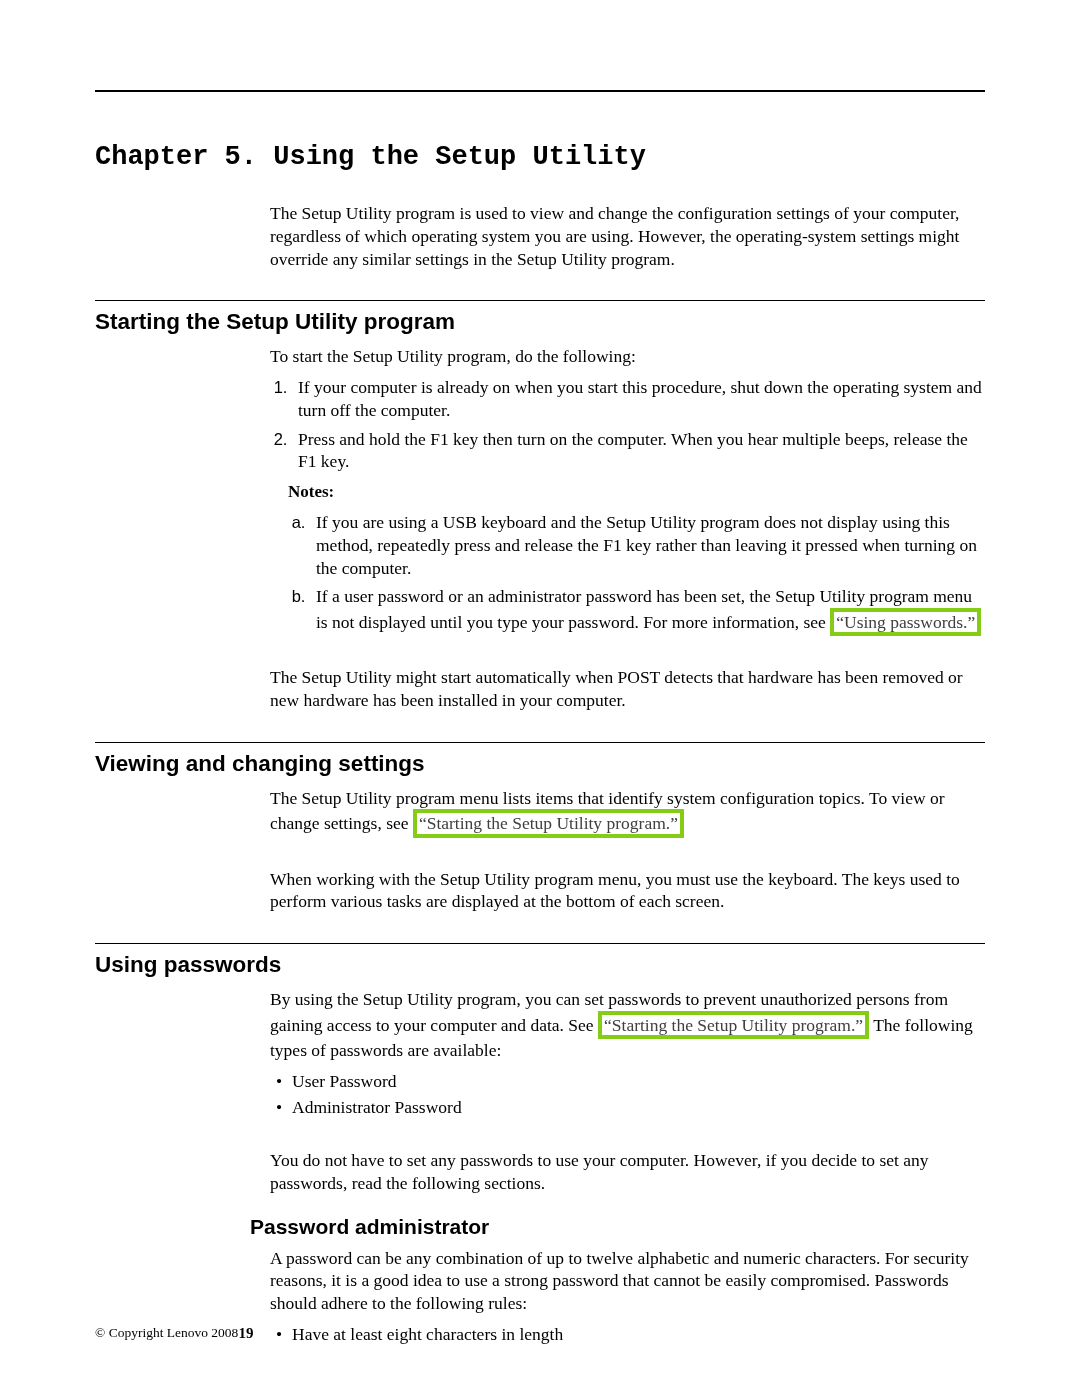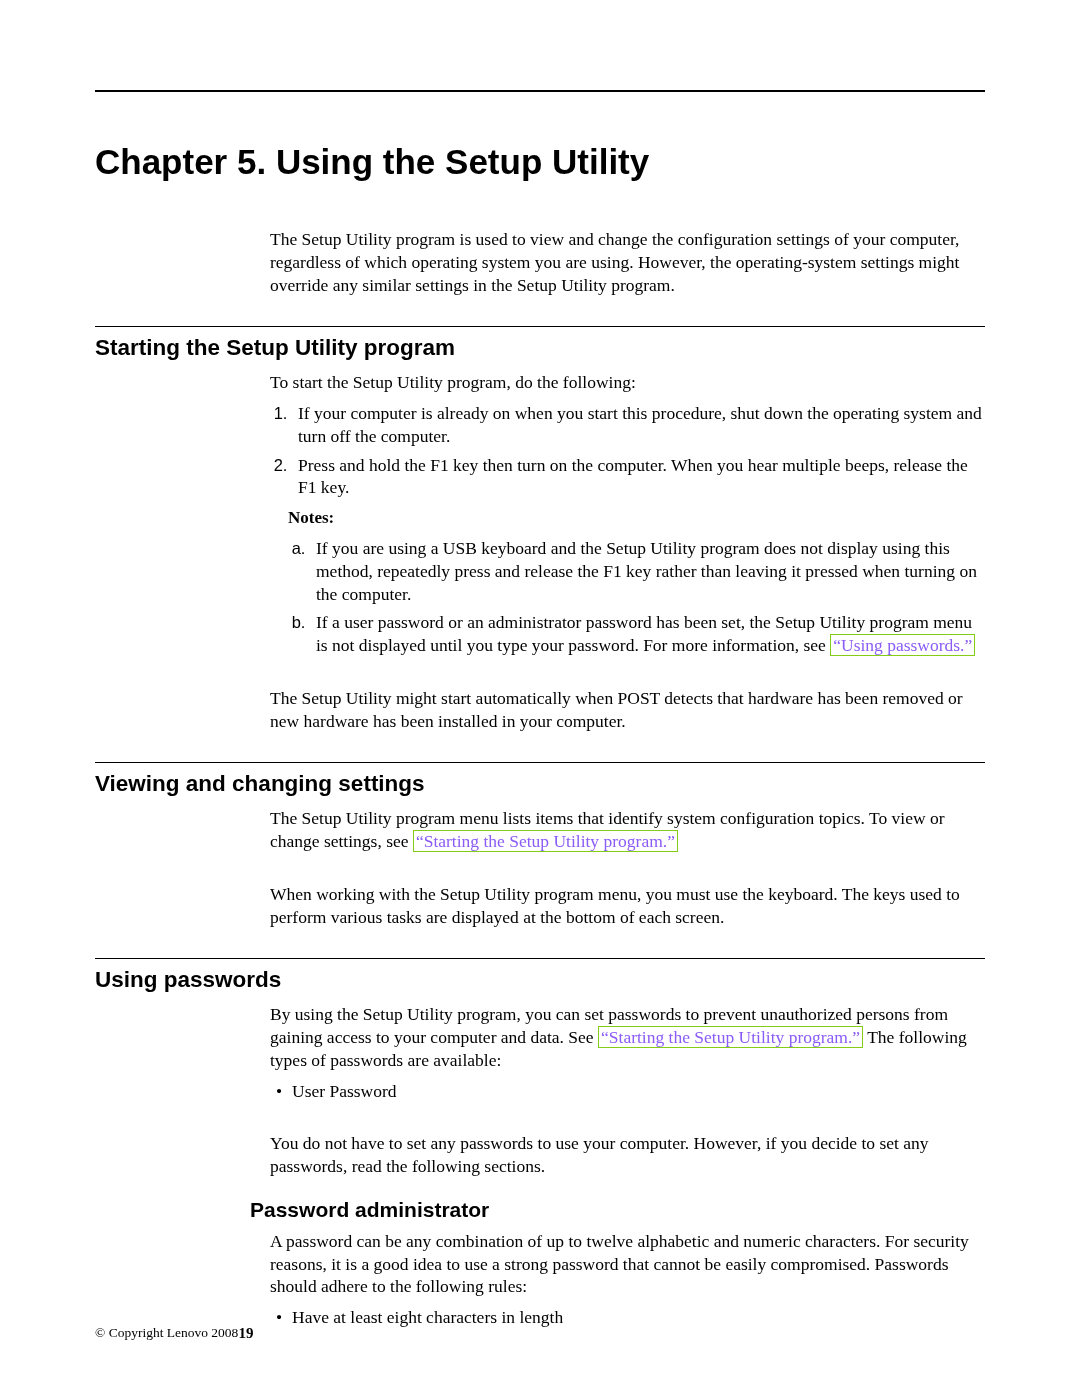--- a/index.html
+++ b/index.html
@@ -14,24 +14,24 @@
     height: 1397px;
     position: relative;
     box-sizing: border-box;
     padding: 90px 95px 60px 95px;
   }
   .top-rule {
     border-top: 2px solid #000;
     margin: 0 0 50px 0;
   }
   h1.chapter-title {
-    font-family: Liberation Sans, sans-serif;
+    font-family: Liberation Mono, monospace;
     font-weight: bold;
-    font-size: 35px;
-    margin: 0 0 46px 0;
+    font-size: 27px;
+    margin: 0 0 30px 0;
   }
   .body-indent {
     margin-left: 175px;
     font-size: 17.5px;
     line-height: 1.3;
   }
   .section-rule {
     border-top: 1.5px solid #000;
     margin: 30px 0 8px 0;
   }
@@ -87,23 +87,23 @@
     padding-left: 18px;
     margin-bottom: 4px;
   }
   ul.bulleted > li::before {
     content: "•";
     position: absolute;
     left: 2px;
     top: 0;
   }
   .xref {
-    border: 1px solid #84cc16;
+    border: 4px solid #84cc16;
     padding: 0 2px;
-    color: #8b5cf6;
+    color: #404040;
     text-decoration: none;
     display: inline-block;
     line-height: 1.15;
   }
   .footer {
     position: absolute;
     bottom: 55px;
     left: 95px;
     right: 95px;
     font-size: 13.5px;
@@ -158,20 +158,21 @@
   </div>
 
   <div class="section-rule"></div>
   <h2 class="section-heading">Using passwords</h2>
   <div class="body-indent">
     <p>
       <span>By using the Setup Utility program, you can set passwords to prevent unauthorized persons from gaining access to your computer and data. See </span><a class="xref">“Starting the Setup Utility program.”</a><span> The following types of passwords are available:</span>
     </p>
     <ul class="bulleted">
       <li>User Password</li>
+      <li>Administrator Password</li>
     </ul>
     <div class="gap"></div>
     <p>You do not have to set any passwords to use your computer. However, if you decide to set any passwords, read the following sections.</p>
   </div>
 
   <h3 class="subsection-heading">Password administrator</h3>
   <div class="body-indent">
     <p>A password can be any combination of up to twelve alphabetic and numeric characters. For security reasons, it is a good idea to use a strong password that cannot be easily compromised. Passwords should adhere to the following rules:</p>
     <ul class="bulleted">
       <li>Have at least eight characters in length</li>

